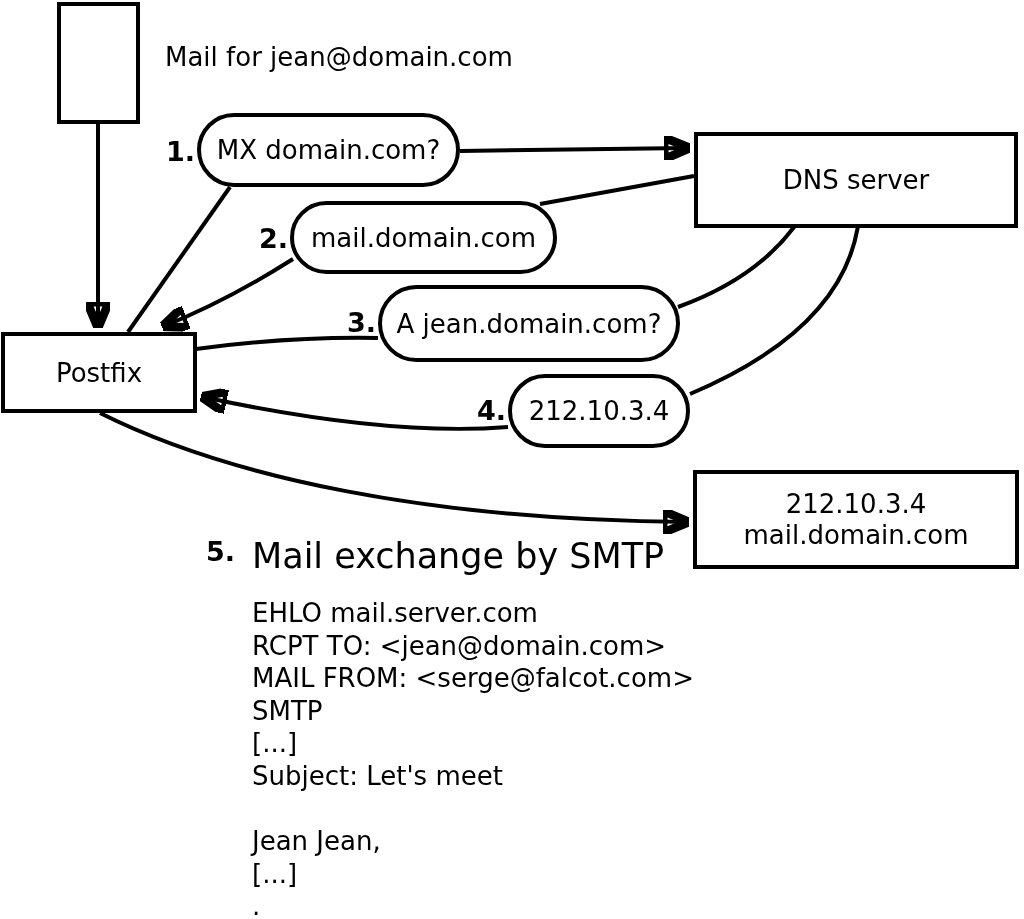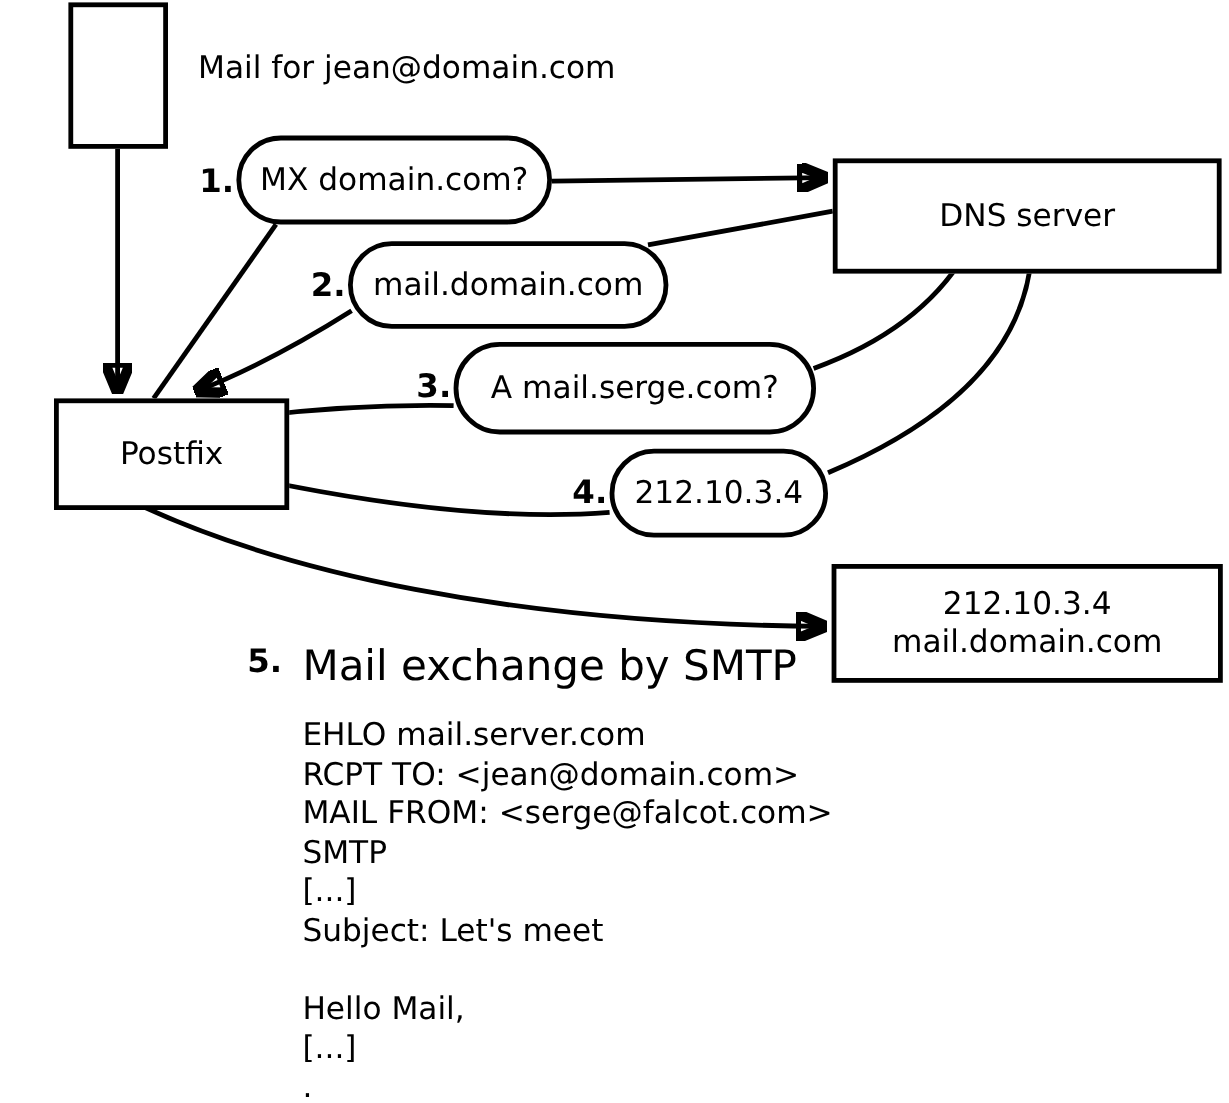--- a/index.html
+++ b/index.html
@@ -60,21 +60,21 @@
     <path d="M 678 307 Q 775 272 812 198" marker-end="url(#arrow)"></path>
     <path d="M 860 192 Q 865 320 690 394"></path>
     <path d="M 508 427 C 420 434, 310 420, 203 397" marker-end="url(#arrow)"></path>
     <path d="M 100 413 C 230 478, 430 520, 687 522" marker-end="url(#arrow)"></path>
   </svg>
 
   <div class="free-text" style="left:165px; top:42px;">Mail for jean@domain.com</div>
 
   <div class="node" style="left:57px; top:2px; width:83px; height:122px;"></div>
 
-  <div class="node" style="left:1px; top:332px; width:196px; height:93px;margin-left:44px;">
+  <div class="node" style="left:1px; top:332px; width:196px; height:81px;">
     <span>Postfix</span>
   </div>
 
   <div class="node" style="left:694px; top:96px; width:324px; height:96px;margin-top:36px;">
     <span>DNS server</span>
   </div>
 
   <div class="node" style="left:693px; top:470px; width:326px; height:99px;">
     <div class="dest-lines">
       <div>212.10.3.4</div>
@@ -87,37 +87,37 @@
     <span>MX domain.com?</span>
   </div>
 
   <div class="num" style="left:233px; top:223px;">2.</div>
   <div class="node pill" style="left:290px; top:201px; width:267px; height:73px;">
     <span>mail.domain.com</span>
   </div>
 
   <div class="num" style="left:321px; top:307px;">3.</div>
   <div class="node pill" style="left:378px; top:285px; width:302px; height:77px;">
-    <span>A mail.serge.com?</span>
+    <span>A jean.domain.com?</span>
   </div>
 
   <div class="num" style="left:451px; top:395px;">4.</div>
   <div class="node pill" style="left:508px; top:374px; width:182px; height:74px;">
     <span>212.10.3.4</span>
   </div>
 
   <div class="step5-num">5.</div>
   <div class="step5-label">Mail exchange by SMTP</div>
 
   <div class="smtp">
     <div class="smtp-line">EHLO mail.server.com</div>
     <div class="smtp-line">RCPT TO: &lt;jean@domain.com&gt;</div>
     <div class="smtp-line">MAIL FROM: &lt;serge@falcot.com&gt;</div>
     <div class="smtp-line">SMTP</div>
     <div class="smtp-line">[...]</div>
     <div class="smtp-line">Subject: Let's meet</div>
     <div class="smtp-line"></div>
-    <div class="smtp-line">Hello Mail,</div>
+    <div class="smtp-line">Jean Jean,</div>
     <div class="smtp-line">[...]</div>
     <div class="smtp-line">.</div>
   </div>
 
 </div>
 
 </body></html>

